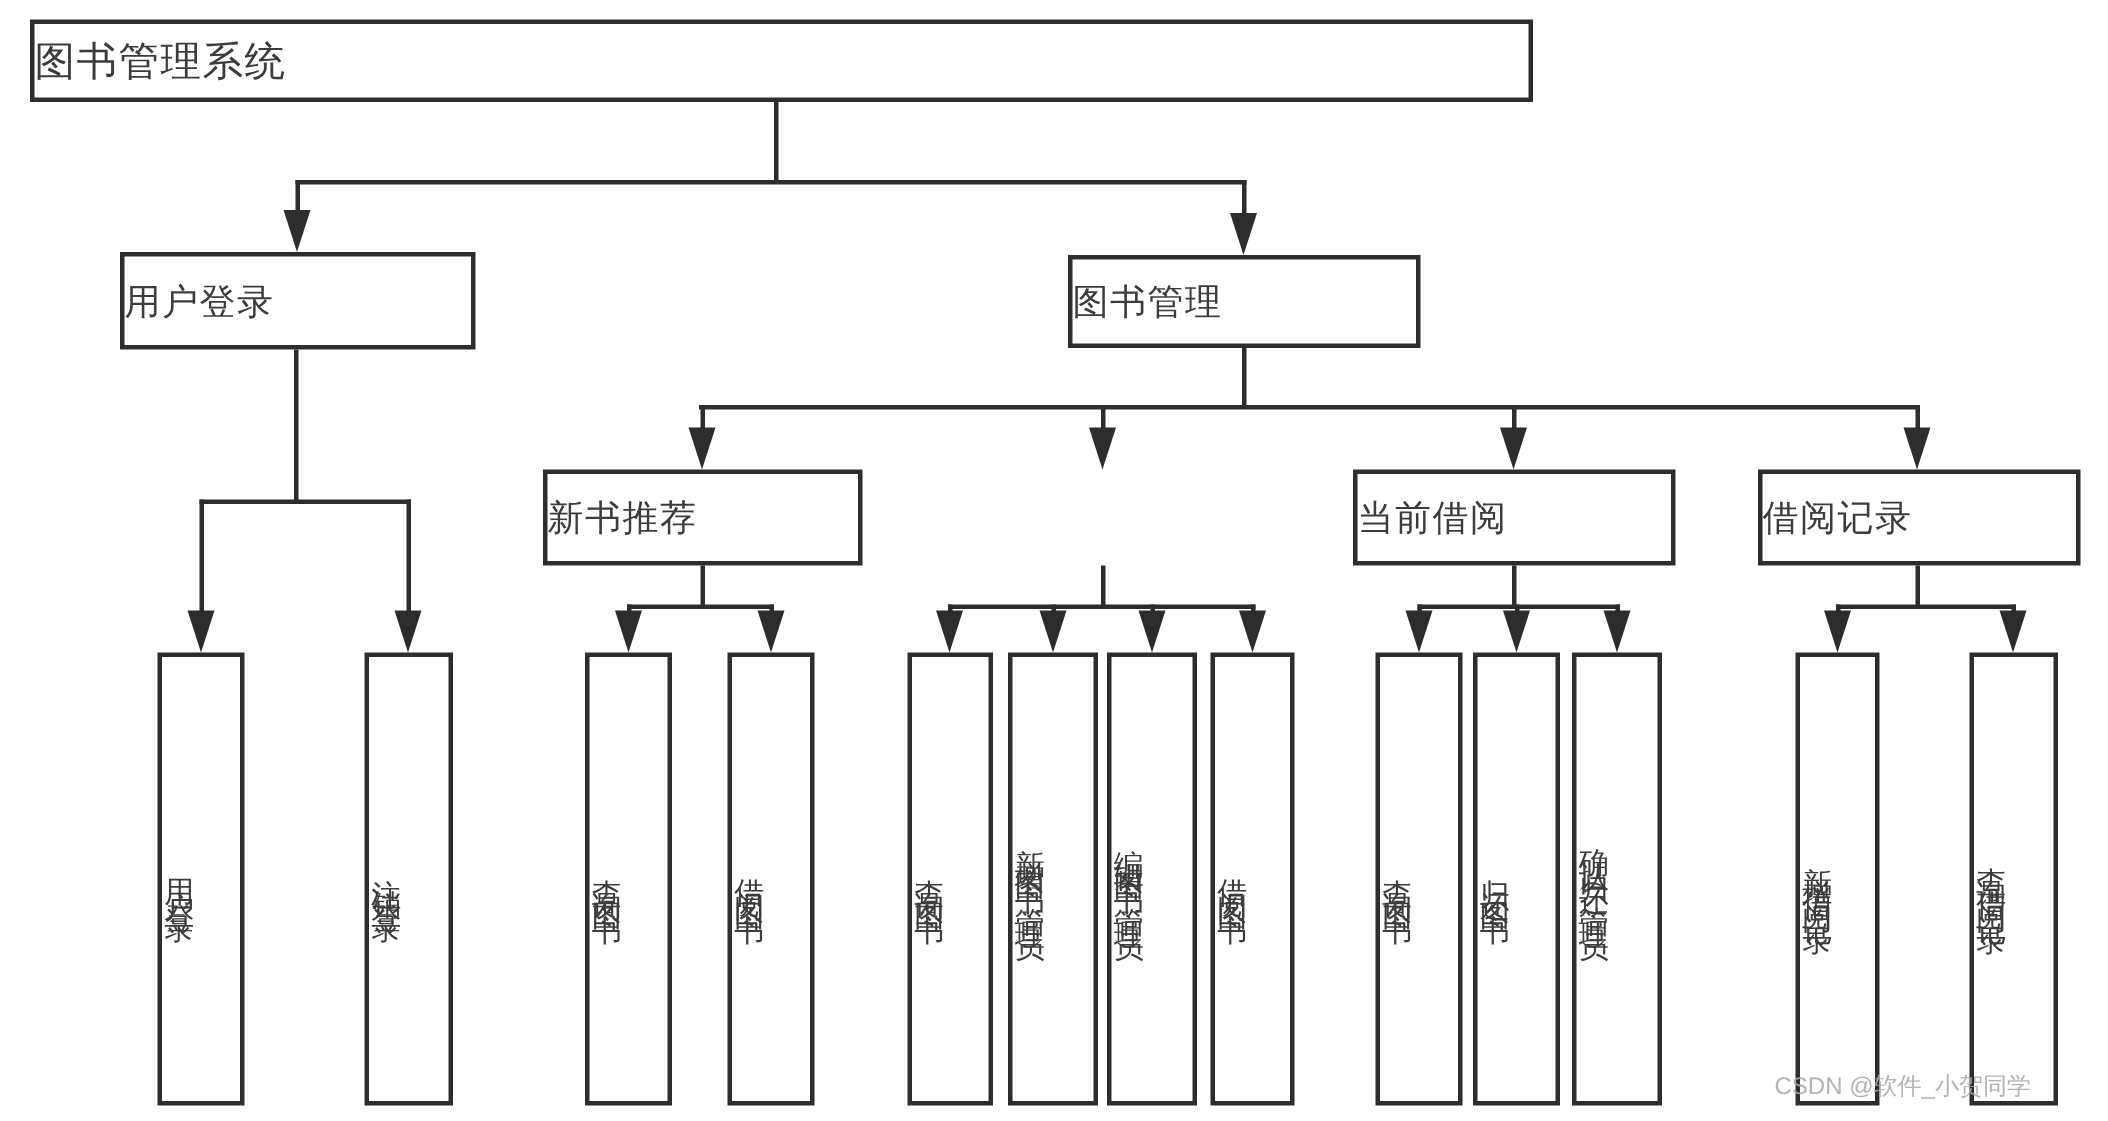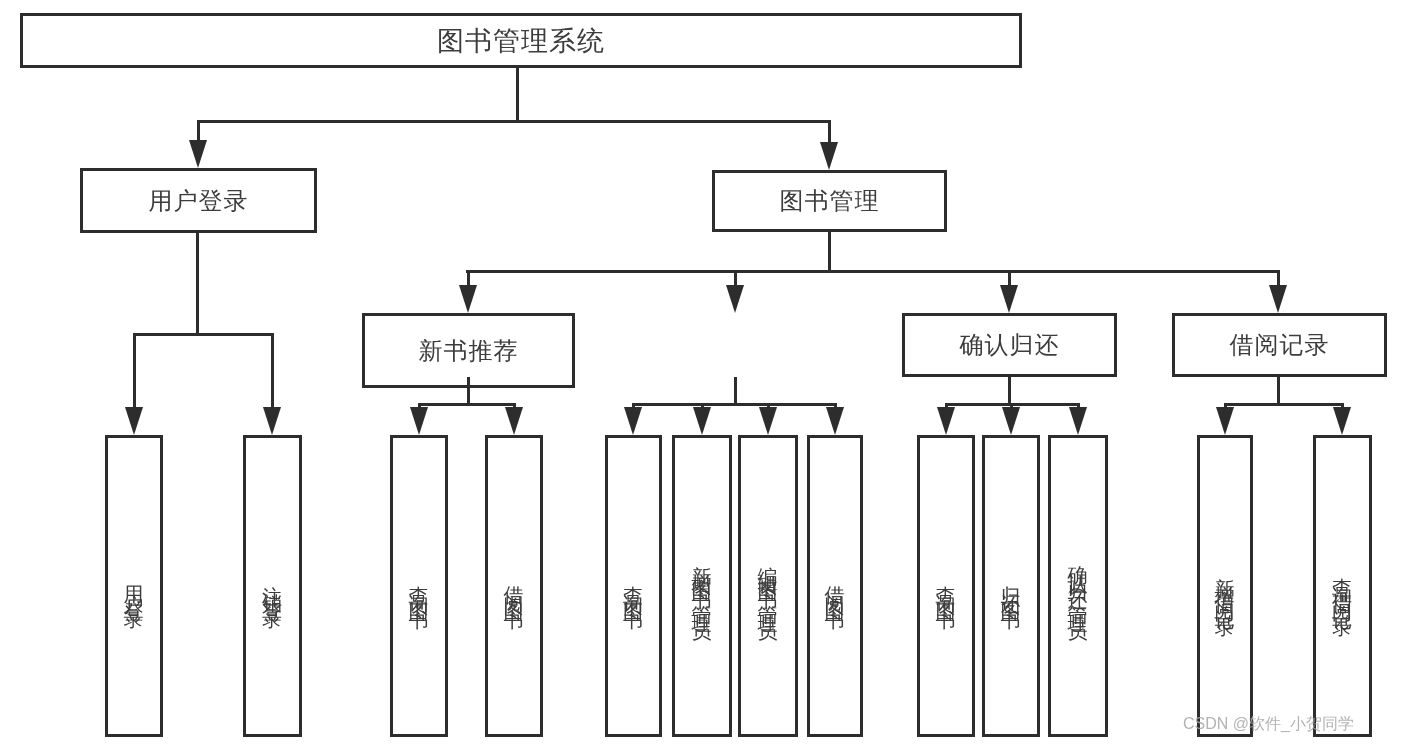--- a/index.html
+++ b/index.html
@@ -11,21 +11,21 @@
     font-family: "Liberation Sans", sans-serif;
     overflow: hidden;
   }
   .box {
     position: absolute;
     box-sizing: border-box;
     border: 3px solid #2d2d2d;
     background: #ffffff;
     display: flex;
     align-items: center;
-    justify-content: center;
+    justify-content: flex-start;
     color: #3c3c3c;
   }
   .root-box  { font-size: 27px; letter-spacing: 1px; }
   .h-box     { font-size: 24px; letter-spacing: 1px; }
   .leaf-box  { font-size: 20px; }
   .vtext {
     writing-mode: vertical-rl;
     letter-spacing: 8px;
     line-height: 1.1;
     white-space: nowrap;
@@ -57,25 +57,25 @@
     <span>图书管理系统</span>
   </div>
 
   <div class="box h-box" style="left:80px; top:168px; width:237px; height:65px;">
     <span>用户登录</span>
   </div>
   <div class="box h-box" style="left:712px; top:170px; width:235px; height:62px;">
     <span>图书管理</span>
   </div>
 
-  <div class="box h-box" style="left:362px; top:313px; width:213px; height:75px;">
+  <div class="box h-box" style="left:362px; top:313px; width:213px; height:64px;">
     <span>新书推荐</span>
   </div>
   <div class="box h-box" style="left:902px; top:313px; width:215px; height:64px;">
-    <span>确认归还</span>
+    <span>当前借阅</span>
   </div>
   <div class="box h-box" style="left:1172px; top:313px; width:215px; height:64px;">
     <span>借阅记录</span>
   </div>
 
   <div class="box leaf-box" style="left:105px; top:435px; width:58px; height:302px;">
     <span class="vtext">用户登录</span>
   </div>
   <div class="box leaf-box" style="left:243px; top:435px; width:59px; height:302px;">
     <span class="vtext">注销登录</span>

